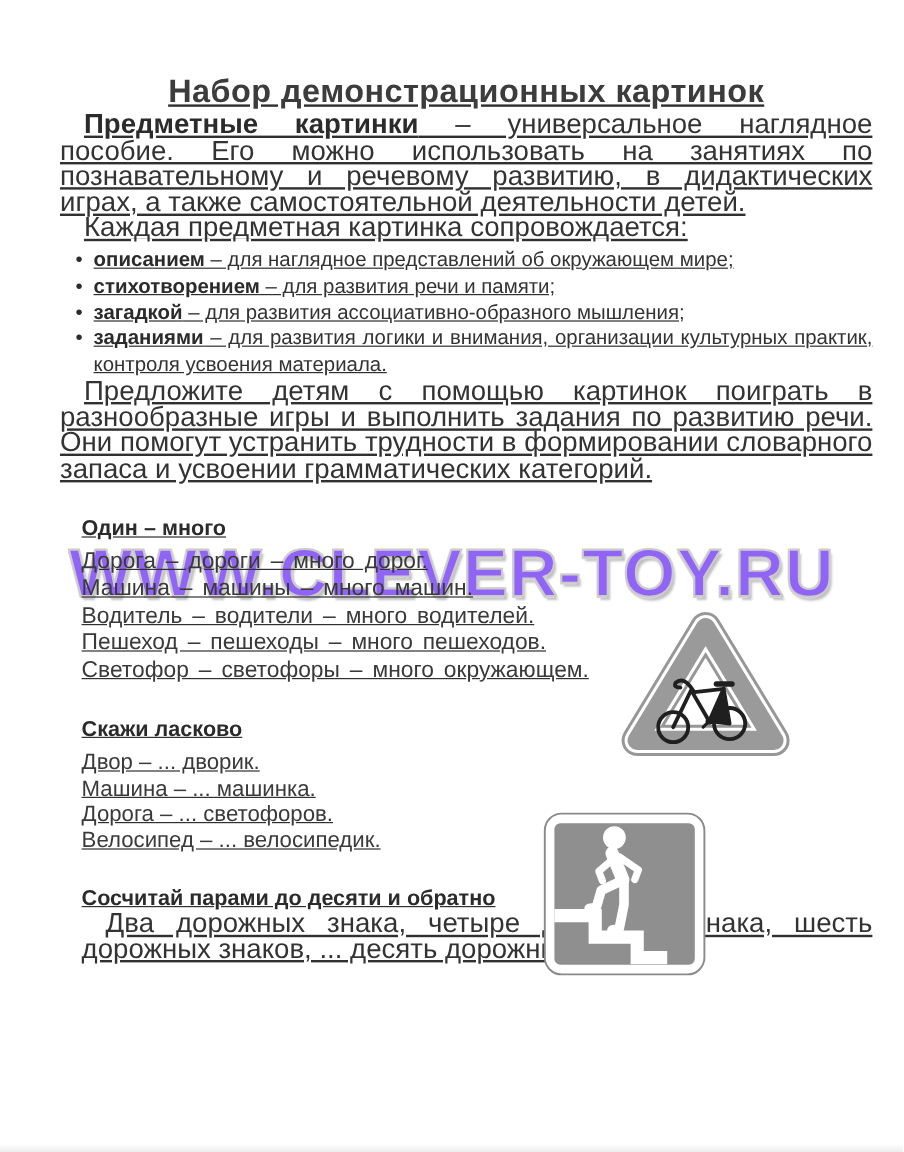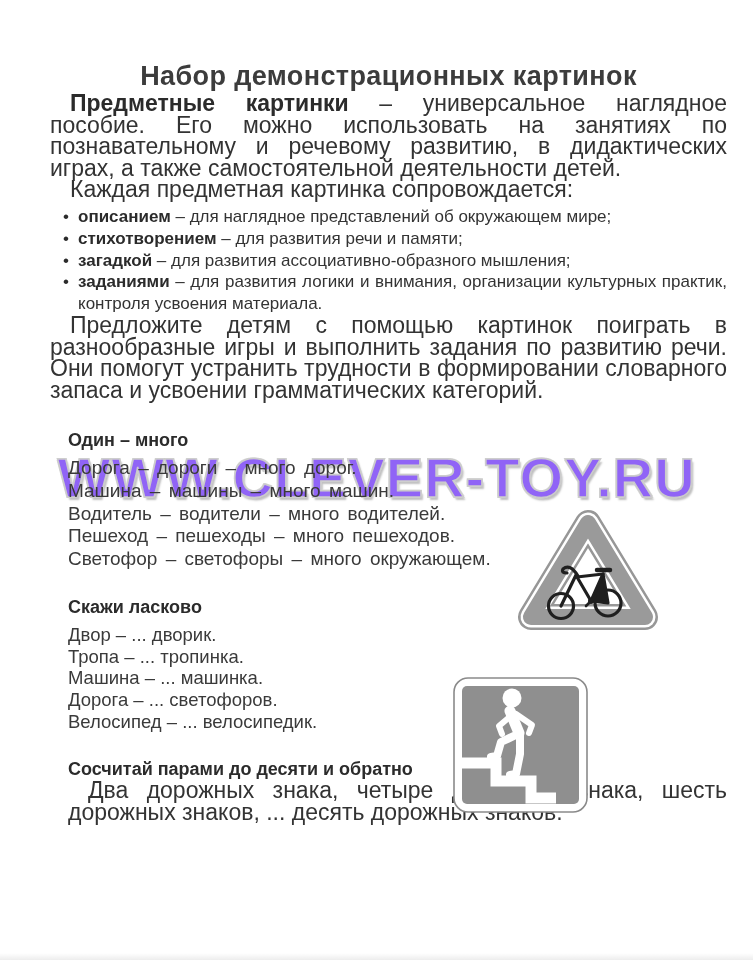--- a/index.html
+++ b/index.html
@@ -4,21 +4,21 @@
 <style>
   html,body { margin:0; padding:0; background:#ffffff; }
   .page {
     position:relative; width:753px; height:960px; background:#ffffff;
     font-family:"Liberation Sans", sans-serif; color:#303030; overflow:hidden;
   }
   .page::after{
     content:""; position:absolute; left:0; right:0; bottom:0; height:7px;
     background:linear-gradient(to bottom, rgba(0,0,0,0), rgba(0,0,0,0.07));
   }
-  .content { position:relative; z-index:1; padding:60px 26px 0 50px; }
+  .content { position:relative; z-index:1; padding:60px 26px 0 50px;text-decoration:underline; }
 
   .title1 {
     margin:0; text-align:center; font-weight:700; font-size:27px; line-height:33px;
     color:#3c3c3c; letter-spacing:0.4px;
   }
   .title2 {
     margin:2px 0 0 0; text-align:center; font-weight:700; font-size:29px; line-height:34px;
     color:#3c3c3c; letter-spacing:0.6px;
   }
 
@@ -94,21 +94,20 @@
         <div class="wordline">Водитель – водители – много водителей.</div>
         <div class="wordline">Пешеход – пешеходы – много пешеходов.</div>
         <div class="wordline">Светофор – светофоры – много окружающем.</div>
       </div>
     </div>
 
     <div class="section sec2">
       <p class="sec-title">Скажи ласково</p>
       <div class="wordlines">
         <div class="wordline">Двор – ... дворик.</div>
-        <div class="wordline">Тропа – ... тропинка.</div>
         <div class="wordline">Машина – ... машинка.</div>
         <div class="wordline">Дорога – ... светофоров.</div>
         <div class="wordline">Велосипед – ... велосипедик.</div>
       </div>
     </div>
 
     <div class="section sec3">
       <p class="sec-title">Сосчитай парами до десяти и обратно</p>
       <p class="body indent count-text">Два дорожных знака, четыре дорожных знака, шесть дорожных знаков, ... десять дорожных знаков.</p>
     </div>

